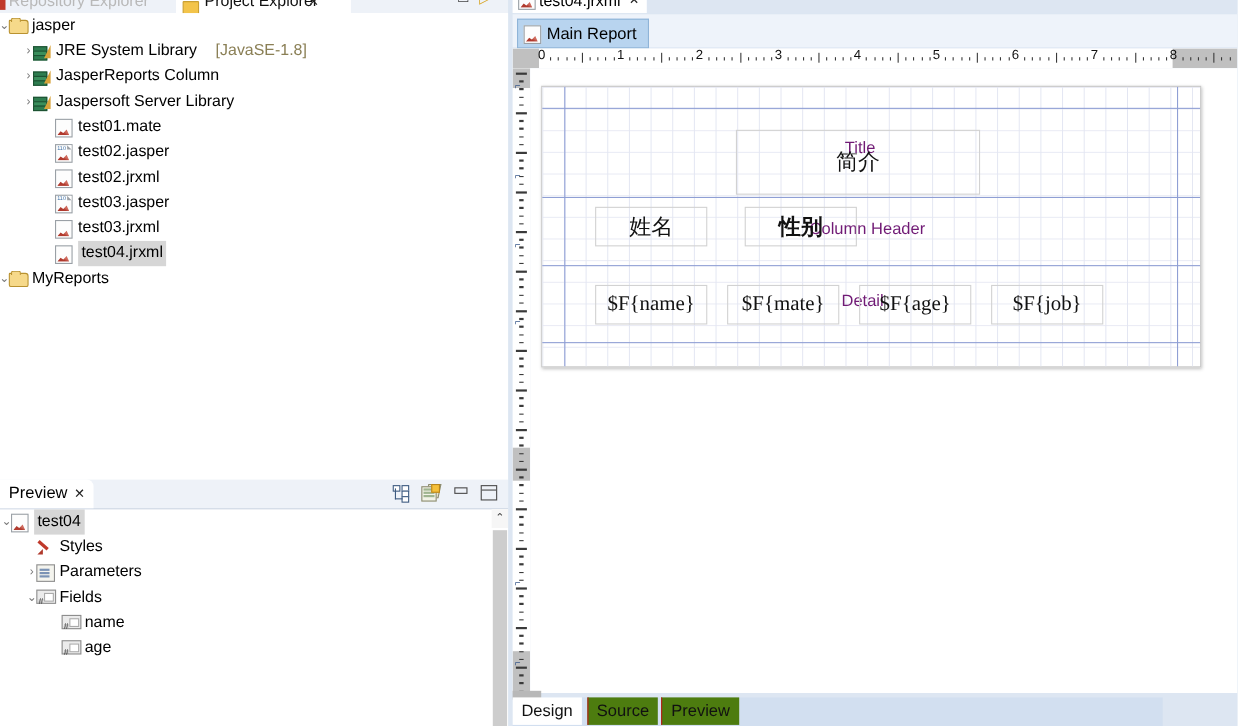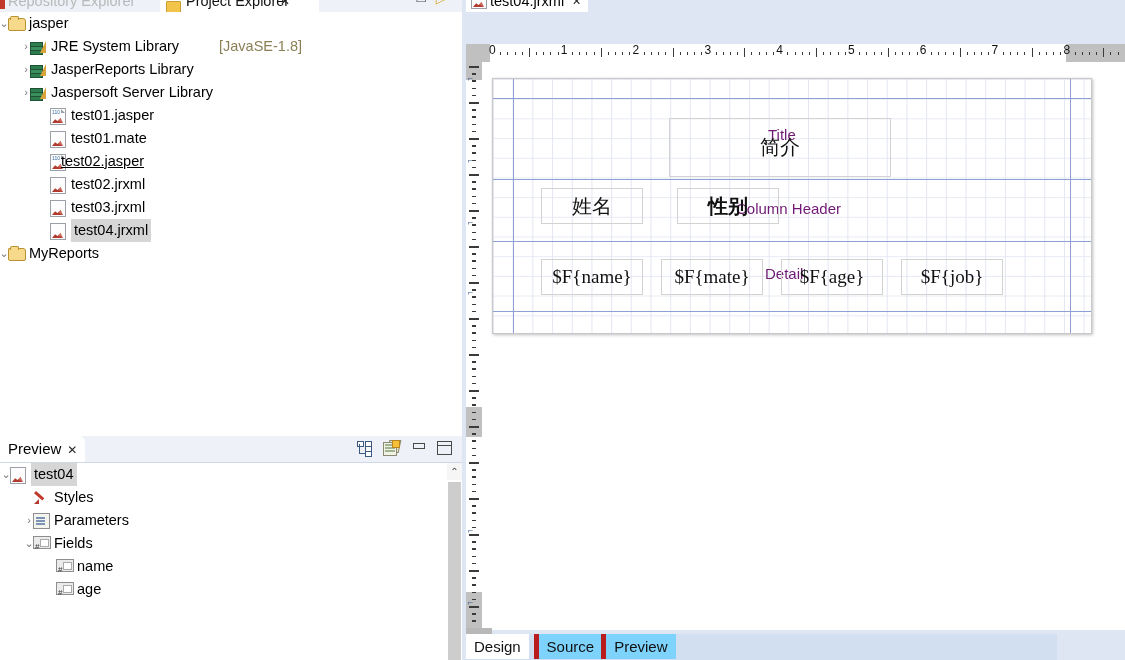--- a/index.html
+++ b/index.html
@@ -133,21 +133,21 @@
   .marginline-v{position:absolute;top:0;height:254px;width:0;border-left:1px solid #8f9fd4;}
 
   .bandlbl{position:absolute;color:#701a75;font-size:15px;white-space:nowrap;}
   .el{position:absolute;border:1px solid #d2d2d2;font-family:"Liberation Serif",serif;
       font-size:19px;color:#111;display:flex;align-items:center;justify-content:center;background:transparent;}
   .el.cjk{font-size:20px;}
 
   .bottom-tabs{position:absolute;left:466px;top:634px;width:591px;height:26px;background:#d2dff0;}
   .bt{position:absolute;top:0;height:25px;line-height:25px;padding:0 8px;font-size:15px;color:#111;}
   .bt.active{background:#fff;}
-  .bt.idle{background:#7dd3fc;border-left:5px solid #b91c1c;text-align:center;}
+  .bt.idle{background:#4d7c0f;border-left:1px solid #b91c1c;text-align:center;}
   .bt-stub{position:absolute;left:0;top:-6px;width:26px;height:8px;background:#b8b8b8;}
 
   .vsplit{position:absolute;left:462px;top:0;width:4px;height:660px;background:#e9eef6;}
 </style>
 </head>
 <body>
 
 <div class="app">
 
   <div class="left-col">
@@ -175,67 +175,67 @@
         </div>
         <div class="trow">
           <span class="arrow" style="left: 20px;">›</span>
           <span class="ico ico-lib" style="left: 30px;">
             <i class="b1"></i>
             <i class="b2"></i>
             <i class="b3"></i>
             <i class="tri"></i>
           </span>
           <span class="lbl" style="left: 51px;">JRE System Library</span>
-          <span class="lbl dim" style="left: 219px;">[JavaSE-1.8]</span>
+          <span class="lbl dim" style="left: 196px;">[JavaSE-1.8]</span>
         </div>
         <div class="trow">
           <span class="arrow" style="left: 20px;">›</span>
           <span class="ico ico-lib" style="left: 30px;">
             <i class="b1"></i>
             <i class="b2"></i>
             <i class="b3"></i>
             <i class="tri"></i>
           </span>
-          <span class="lbl" style="left: 51px;">JasperReports Library</span>
+          <span class="lbl" style="left: 51px;">JasperReports Column</span>
         </div>
         <div class="trow">
           <span class="arrow" style="left: 20px;">›</span>
           <span class="ico ico-lib" style="left: 30px;">
             <i class="b1"></i>
             <i class="b2"></i>
             <i class="b3"></i>
             <i class="tri"></i>
           </span>
           <span class="lbl" style="left: 51px;">Jaspersoft Server Library</span>
         </div>
         <div class="trow">
+          <span class="ico ico-file" style="left: 50px;">
+            <span class="mt"></span>
+          </span>
+          <span class="lbl" style="left: 71px;">test01.mate</span>
+        </div>
+        <div class="trow">
           <span class="ico ico-file corner" style="left: 50px;">
             <span class="tag">110</span>
             <span class="mt"></span>
           </span>
-          <span class="lbl" style="left: 71px;">test01.jasper</span>
+          <span class="lbl" style="left: 71px;">test02.jasper</span>
         </div>
         <div class="trow">
           <span class="ico ico-file" style="left: 50px;">
             <span class="mt"></span>
           </span>
-          <span class="lbl" style="left: 71px;">test01.mate</span>
+          <span class="lbl" style="left: 71px;">test02.jrxml</span>
         </div>
         <div class="trow">
           <span class="ico ico-file corner" style="left: 50px;">
             <span class="tag">110</span>
             <span class="mt"></span>
           </span>
-          <span class="lbl" style="left: 61px; text-decoration: underline;">test02.jasper</span>
-        </div>
-        <div class="trow">
-          <span class="ico ico-file" style="left: 50px;">
-            <span class="mt"></span>
-          </span>
-          <span class="lbl" style="left: 71px;">test02.jrxml</span>
+          <span class="lbl" style="left: 71px;">test03.jasper</span>
         </div>
         <div class="trow">
           <span class="ico ico-file" style="left: 50px;">
             <span class="mt"></span>
           </span>
           <span class="lbl" style="left: 71px;">test03.jrxml</span>
         </div>
         <div class="trow">
           <span class="ico ico-file" style="left: 50px;">
             <span class="mt"></span>
@@ -323,20 +323,28 @@
     <div class="ed-tabbar">
       <div class="ed-tab">
         <span class="fi ico-file">
             <span class="mt"></span>
           </span>
         <span>test04.jrxml</span>
         <span class="cx">✕</span>
       </div>
     </div>
 
+    <div class="mr-bar">
+      <div class="mr-tab">
+        <span class="fi ico-file">
+            <span class="mt"></span>
+          </span>
+        <span>Main Report</span>
+      </div>
+    </div>
   </div>
 
   <div class="hruler" id="hruler">
     <div class="hr-pad"></div>
     <div class="hr-end"></div>
   <span class="hr-num" style="left: 23px;">0</span>
       <span class="hr-t" style="left: 34.18px; top: 8px; width: 1px; height: 3px;"></span>
       <span class="hr-t" style="left: 41.36px; top: 8px; width: 1px; height: 3px;"></span>
       <span class="hr-t" style="left: 48.54px; top: 8px; width: 1px; height: 3px;"></span>
       <span class="hr-t" style="left: 55.72px; top: 8px; width: 1px; height: 3px;"></span>

